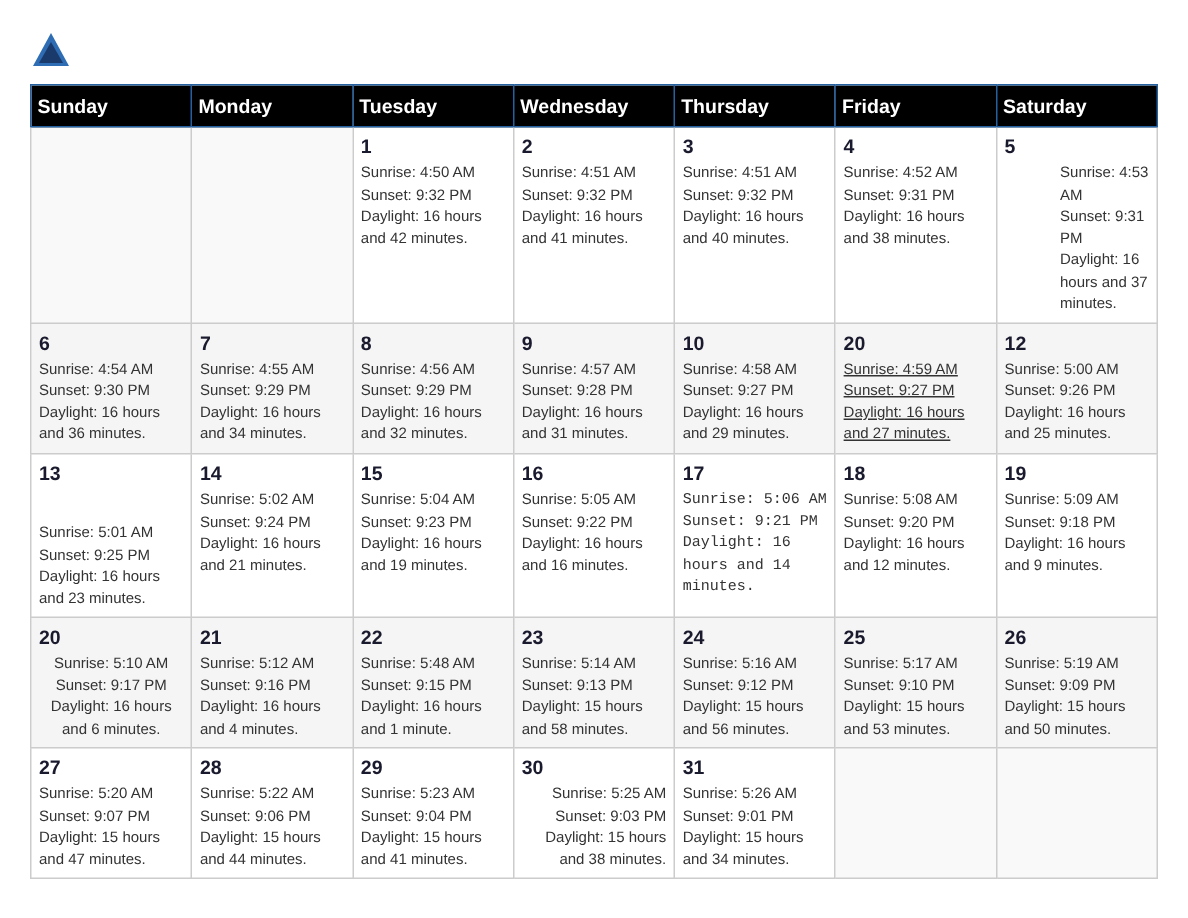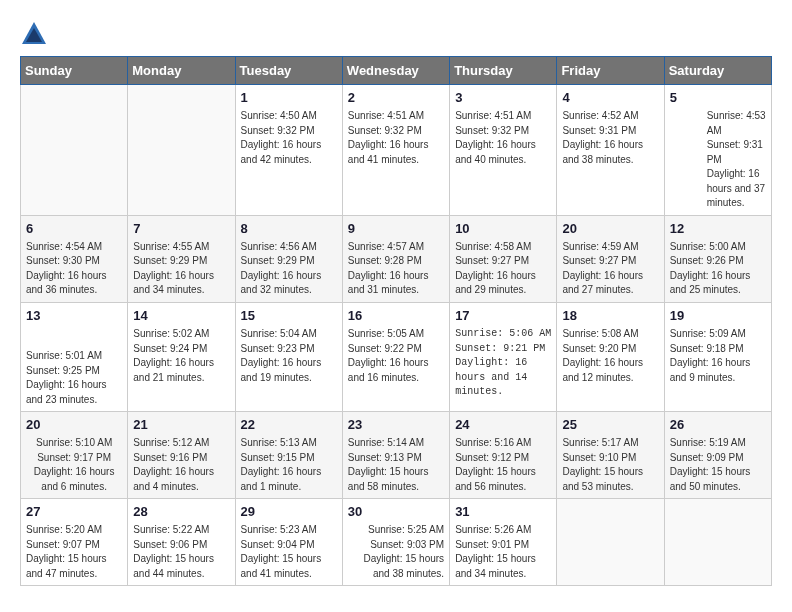--- a/index.html
+++ b/index.html
@@ -52,21 +52,21 @@
     .subtitle {
       font-size: 15px;
       color: #333;
     }
     .calendar {
       width: 100%;
       border-collapse: collapse;
       border: 1px solid #ccc;
     }
     .calendar th {
-      background-color: #737373;
+      background-color: #000000;
       color: #fff;
       font-size: 13px;
       font-weight: bold;
       padding: 6px 4px;
       text-align: left;
       border: 1px solid #2560a0;
     }
     .calendar td {
       vertical-align: top;
       border: 1px solid #ccc;
@@ -193,21 +193,21 @@
 Daylight: 16 hours and 31 minutes.</div>
         </td>
         <td>
           <span class="day-num">10</span>
           <div class="day-info" style="white-space: pre-line;">Sunrise: 4:58 AM
 Sunset: 9:27 PM
 Daylight: 16 hours and 29 minutes.</div>
         </td>
         <td>
           <span class="day-num">20</span>
-          <div class="day-info" style="white-space: pre-line;">Sunrise: 4:59 AM
+          <div class="day-info" style="white-space: pre-line; text-decoration: underline;">Sunrise: 4:59 AM
 Sunset: 9:27 PM
 Daylight: 16 hours and 27 minutes.</div>
         </td>
         <td>
           <span class="day-num">12</span>
           <div class="day-info" style="white-space: pre-line;">Sunrise: 5:00 AM
 Sunset: 9:26 PM
 Daylight: 16 hours and 25 minutes.</div>
         </td>
       </tr>
@@ -263,21 +263,21 @@
 Daylight: 16 hours and 6 minutes.</div>
         </td>
         <td>
           <span class="day-num">21</span>
           <div class="day-info" style="white-space: pre-line;">Sunrise: 5:12 AM
 Sunset: 9:16 PM
 Daylight: 16 hours and 4 minutes.</div>
         </td>
         <td>
           <span class="day-num">22</span>
-          <div class="day-info" style="white-space: pre-line;">Sunrise: 5:13 AM
+          <div class="day-info" style="white-space: pre-line;">Sunrise: 5:48 AM
 Sunset: 9:15 PM
 Daylight: 16 hours and 1 minute.</div>
         </td>
         <td>
           <span class="day-num">23</span>
           <div class="day-info" style="white-space: pre-line;">Sunrise: 5:14 AM
 Sunset: 9:13 PM
 Daylight: 15 hours and 58 minutes.</div>
         </td>
         <td>

